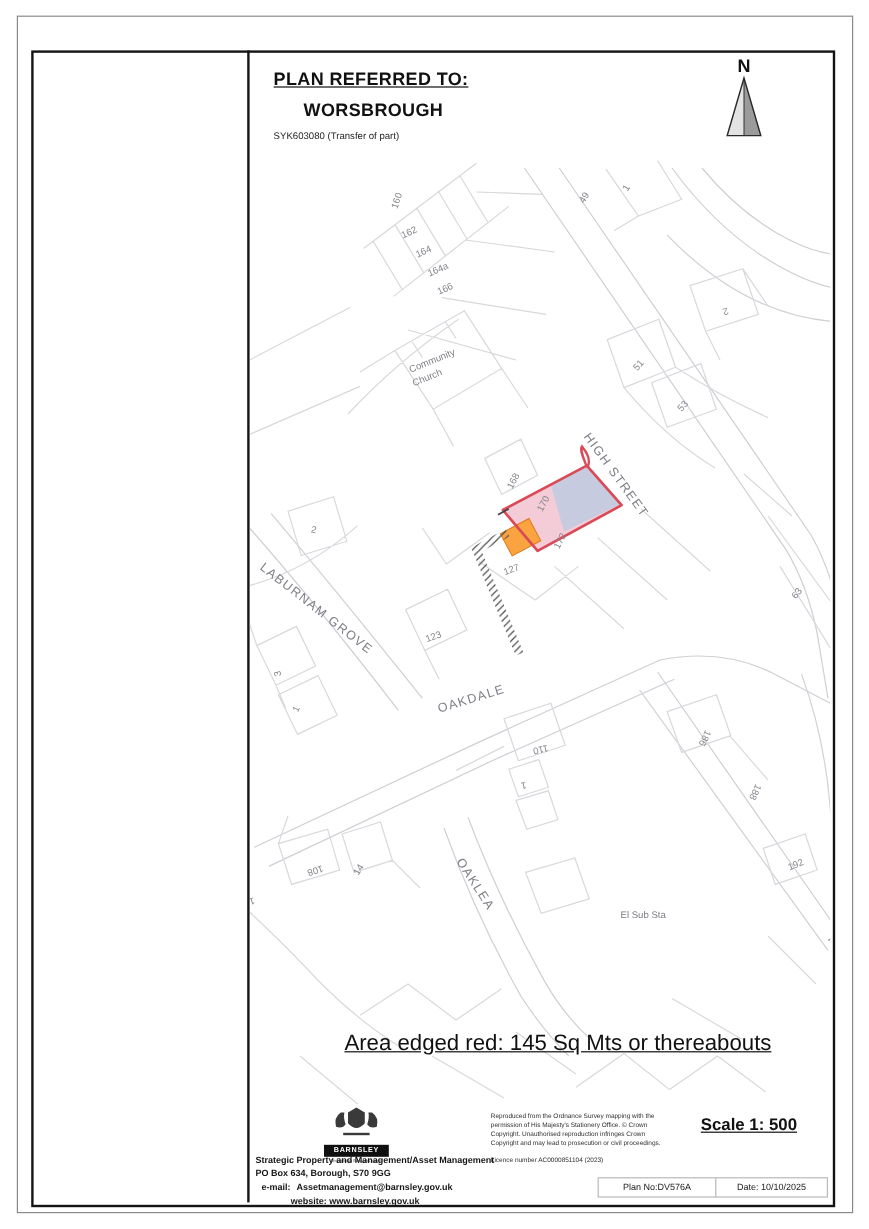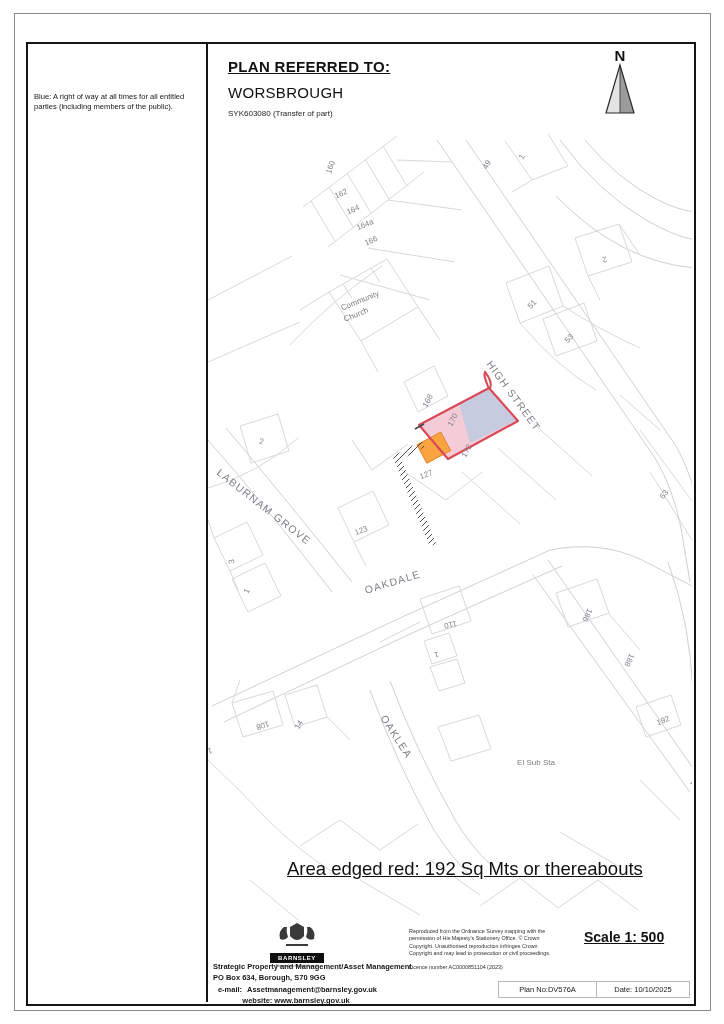--- a/index.html
+++ b/index.html
@@ -5,21 +5,21 @@
   html,body{margin:0;padding:0;background:#fff;}
   body{width:724px;height:1024px;position:relative;font-family:"Liberation Sans",sans-serif;color:#111;}
   .abs{position:absolute;}
   #page-border{left:14px;top:13px;width:695px;height:996px;border:1px solid #8a8a8a;}
   #main-frame{left:26px;top:42px;width:666px;height:960px;border:2px solid #141414;background:#fff;}
   #sidebar{left:26px;top:42px;width:182px;height:960px;border-right:2px solid #141414;box-sizing:border-box;}
   .side-note{position:absolute;left:8px;top:50px;width:158px;font-size:7.6px;line-height:1.38;color:#161616;}
   .side-note p{margin:0 0 10px 0;}
   #title-block{left:228px;top:58px;}
   #plan-title{font-size:15px;font-weight:bold;text-decoration:underline;letter-spacing:.3px;}
-  #plan-town{font-size:15px;font-weight:normal;margin-top:9px;letter-spacing:.3px;}
+  #plan-town{font-size:15px;font-weight:bold;margin-top:9px;letter-spacing:.3px;margin-left:25px;}
   #plan-ref{font-size:8px;margin-top:8px;color:#222;}
   #north{left:601px;top:48px;width:38px;text-align:center;}
   #north .n{font-size:15px;font-weight:bold;color:#111;line-height:1;}
   #map-wrap{left:208px;top:42px;width:484px;height:958px;overflow:hidden;}
   svg text{font-family:"Liberation Sans",sans-serif;}
   .lbl-num{font-size:8px;fill:#85858c;}
   .lbl-street{font-size:10.5px;fill:#7e7e86;letter-spacing:1.2px;}
   .lbl-place{font-size:8px;fill:#7c7c83;}
   #area-note{left:287px;top:858px;font-size:18.5px;color:#101010;text-decoration:underline;white-space:nowrap;}
   
@@ -38,21 +38,20 @@
   .pd-cell.right{width:94px;margin-left:-1px;}
 </style>
 </head>
 <body>
 
 <div class="abs" id="page-border"></div>
 <div class="abs" id="main-frame"></div>
 
 <div class="abs" id="sidebar">
   <div class="side-note">
-    <p>Blue:  A right of way at all times for all entitled parties (including members of the public).</p>
   </div>
 </div>
 
 <div class="abs" id="map-wrap">
   <svg width="484" height="958" viewBox="208 42 484 958" xmlns="http://www.w3.org/2000/svg">
     <defs>
       <pattern id="hp" width="6" height="6" patternUnits="userSpaceOnUse">
         <path d="M0,6 L6,0 M-1,1 L1,-1 M5,7 L7,5" stroke="#4a4a4a" stroke-width="1" fill="none"></path>
       </pattern>
     </defs>
@@ -165,21 +164,21 @@
 <div class="abs" id="north">
   <div class="n">N</div>
   <svg width="38" height="52" viewBox="0 0 38 52">
     <polygon points="19,2 5,50 19,50" fill="#e3e3e3"></polygon>
     <polygon points="19,2 19,50 33,50" fill="#9b9b9b"></polygon>
     <polygon points="19,2 5,50 33,50" fill="none" stroke="#2a2a2a" stroke-width="1.2"></polygon>
     <line x1="19" y1="2" x2="19" y2="50" stroke="#2a2a2a" stroke-width="0.8"></line>
   </svg>
 </div>
 
-<div class="abs" id="area-note">Area edged red: 192 Sq Mts or thereabouts</div>
+<div class="abs" id="area-note">Area edged red: 145 Sq Mts or thereabouts</div>
 
 <div class="abs" id="logo-block">
   <svg width="46" height="27" viewBox="0 0 46 27">
     <path d="M23,2 L30,6 L30,15 Q23,23 16,15 L16,6 Z" fill="#3a3a3a"></path>
     <path d="M10,6 Q4,10 6,18 Q11,20 14,16 Q12,10 13,6 Z" fill="#3a3a3a"></path>
     <path d="M36,6 Q42,10 40,18 Q35,20 32,16 Q34,10 33,6 Z" fill="#3a3a3a"></path>
     <rect x="12" y="23" width="22" height="2" fill="#3a3a3a"></rect>
   </svg>
   <div id="logo-banner">BARNSLEY</div>
   <div id="logo-caption">Metropolitan Borough Council</div>

